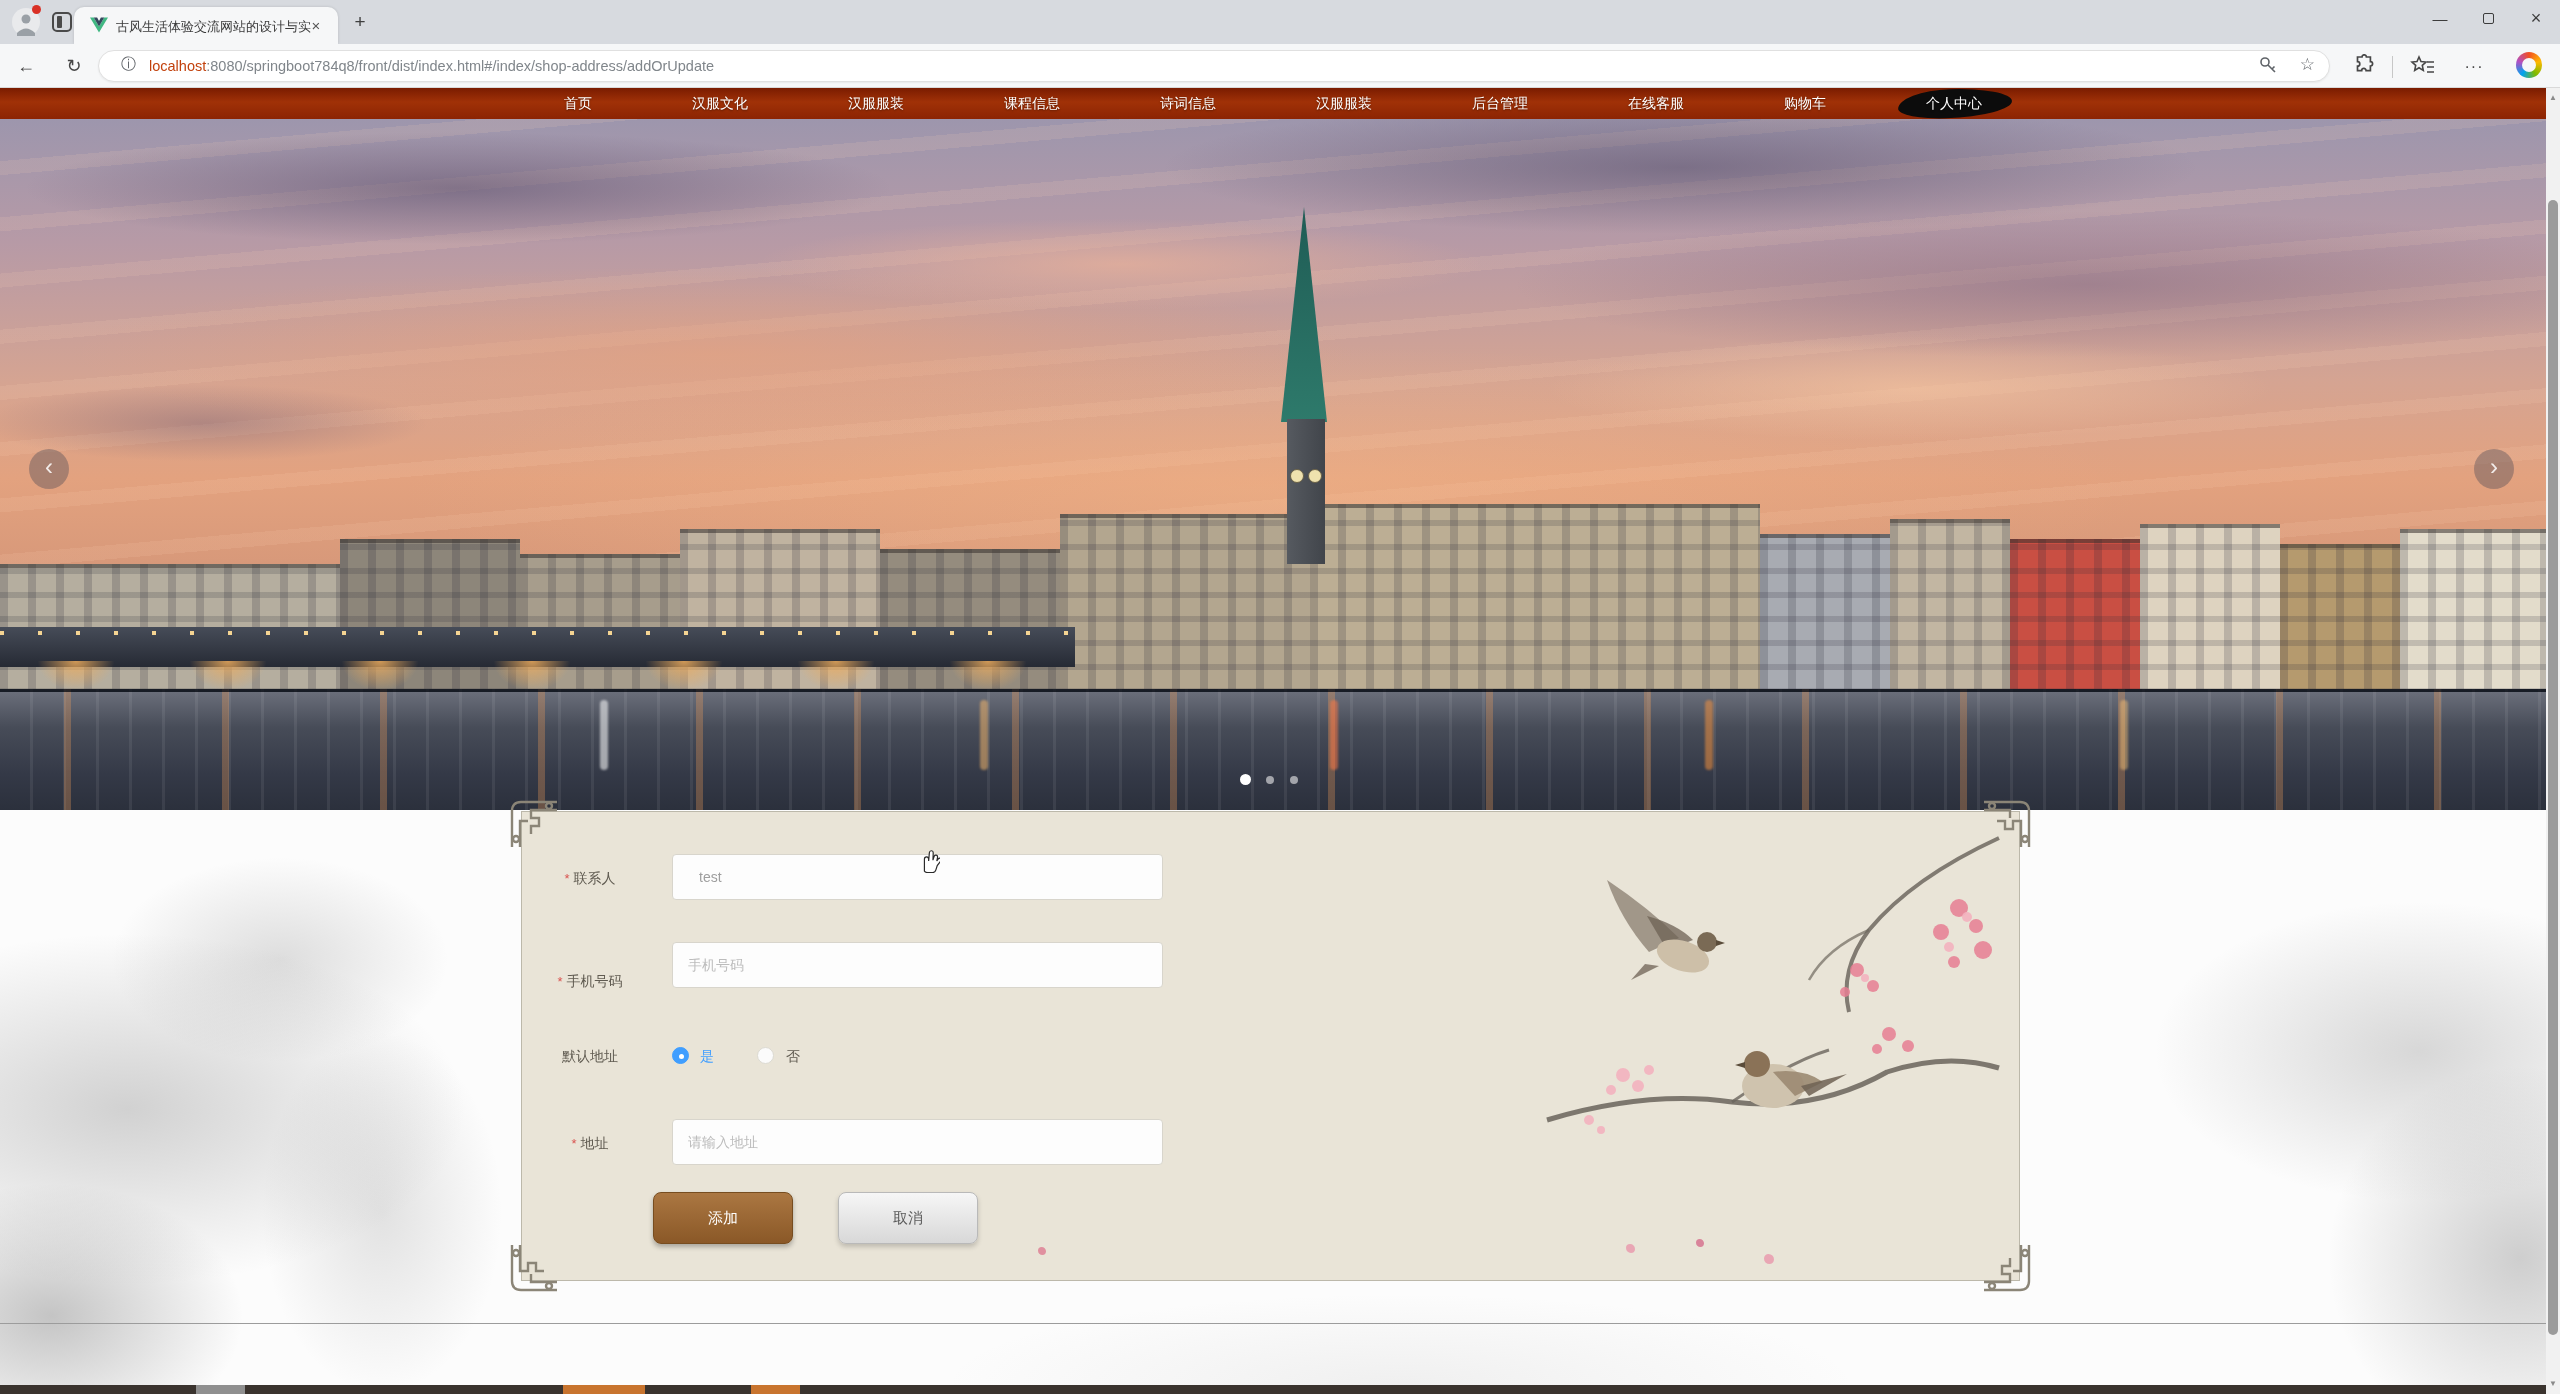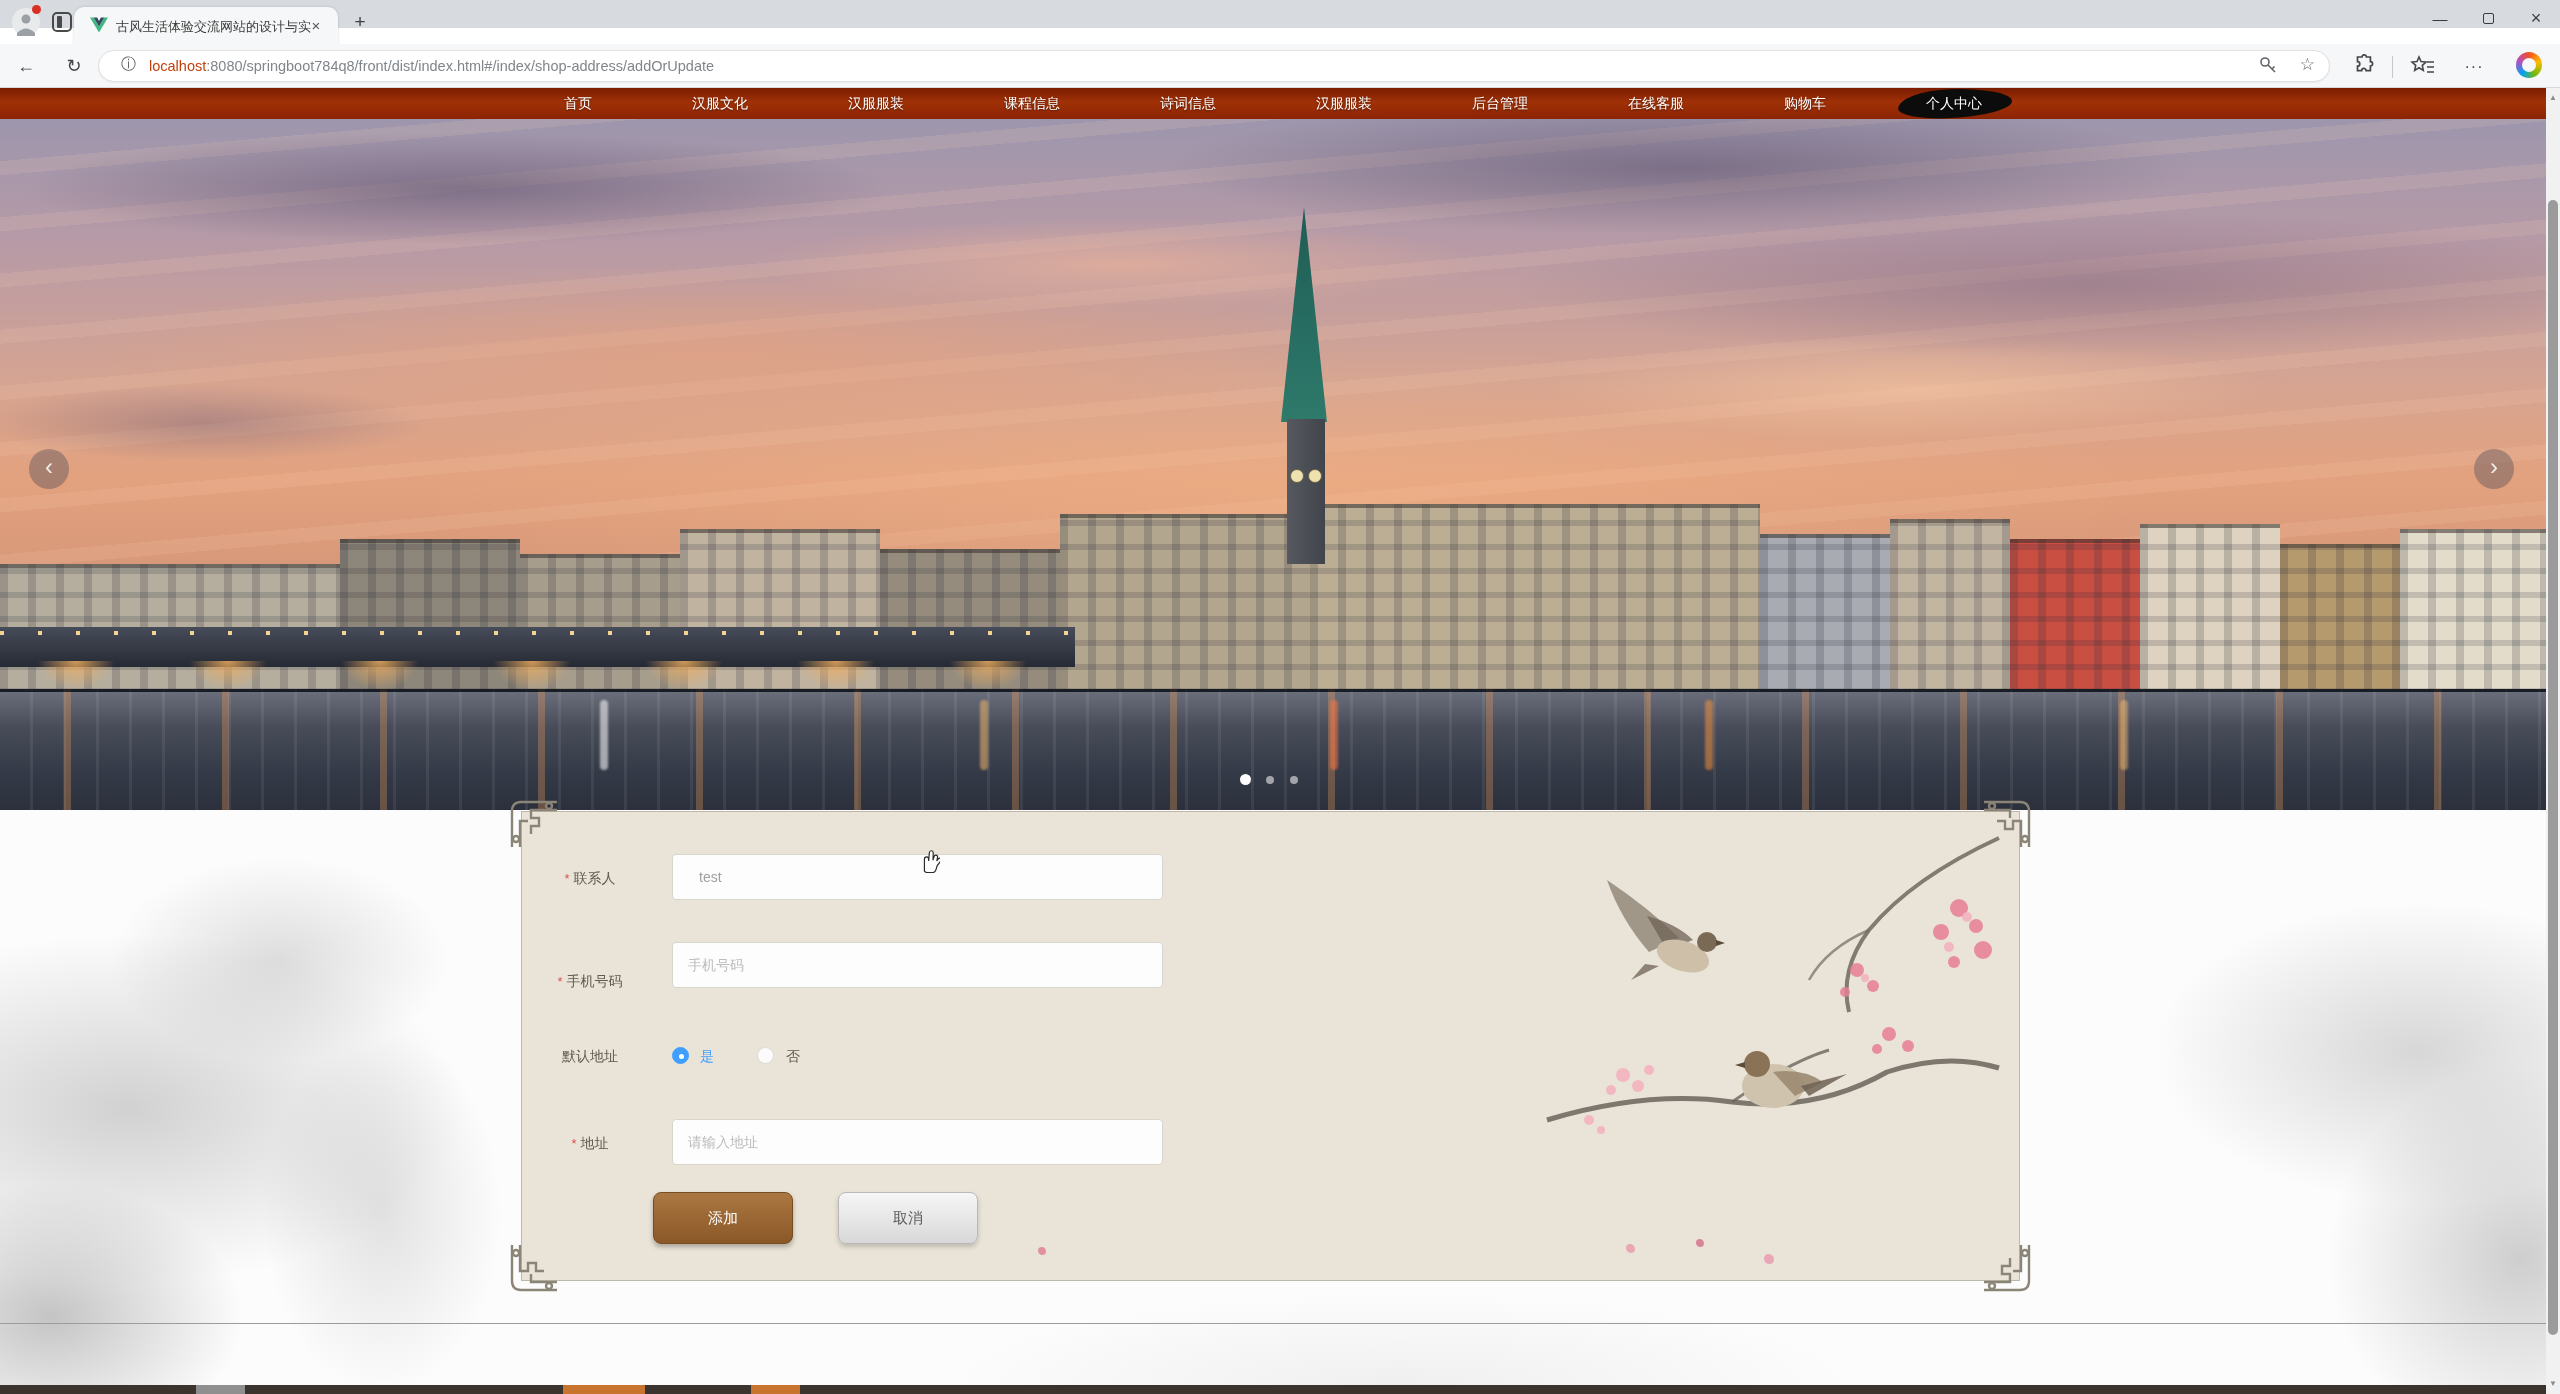--- a/index.html
+++ b/index.html
@@ -1,21 +1,21 @@
 <!DOCTYPE html>
 <html><head>
 <meta charset="utf-8">
 <style>
   * { margin:0; padding:0; box-sizing:border-box; }
   body { font-family:"Liberation Sans", sans-serif; background:#000; }
   .screen { position:relative; width:2560px; height:1394px; overflow:hidden; background:#fff; }
   .abs { position:absolute; }
 
   
-  .tabstrip { left:0; top:0; width:2560px; height:28px; background:#d7dadf; }
+  .tabstrip { left:0; top:0; width:2560px; height:44px; background:#d7dadf; }
   .avatar-btn { left:12px; top:8px; width:28px; height:28px; border-radius:50%; background:#e9eaec; }
   .avatar-dot { left:32px; top:5px; width:9px; height:9px; border-radius:50%; background:#d93025; }
   .tablist-btn { left:52px; top:12px; width:20px; height:20px; border:2px solid #4a4a4a; border-radius:5px; }
   .tablist-btn::after { content:""; position:absolute; left:3px; top:2px; width:5px; height:12px; background:#4a4a4a; border-radius:1px; }
   .tab { left:74px; top:7px; width:264px; height:37px; background:#f6f7f8; border-radius:10px 10px 0 0; box-shadow:0 0 3px rgba(0,0,0,.15); }
   .vue-logo { left:16px; top:10px; width:18px; height:16px; }
   .tab-title { left:42px; top:11px; width:200px; font-size:13px; color:#3a3a3a; white-space:nowrap; overflow:hidden; }
   .tab-close { left:232px; top:9px; width:20px; height:20px; font-size:15px; color:#555; text-align:center; line-height:19px; border-radius:4px; }
   .newtab-btn { left:348px; top:10px; width:24px; height:24px; font-size:19px; color:#3f3f3f; text-align:center; line-height:23px; }
   .win-btns { right:0; top:0; height:36px; display:flex; }

